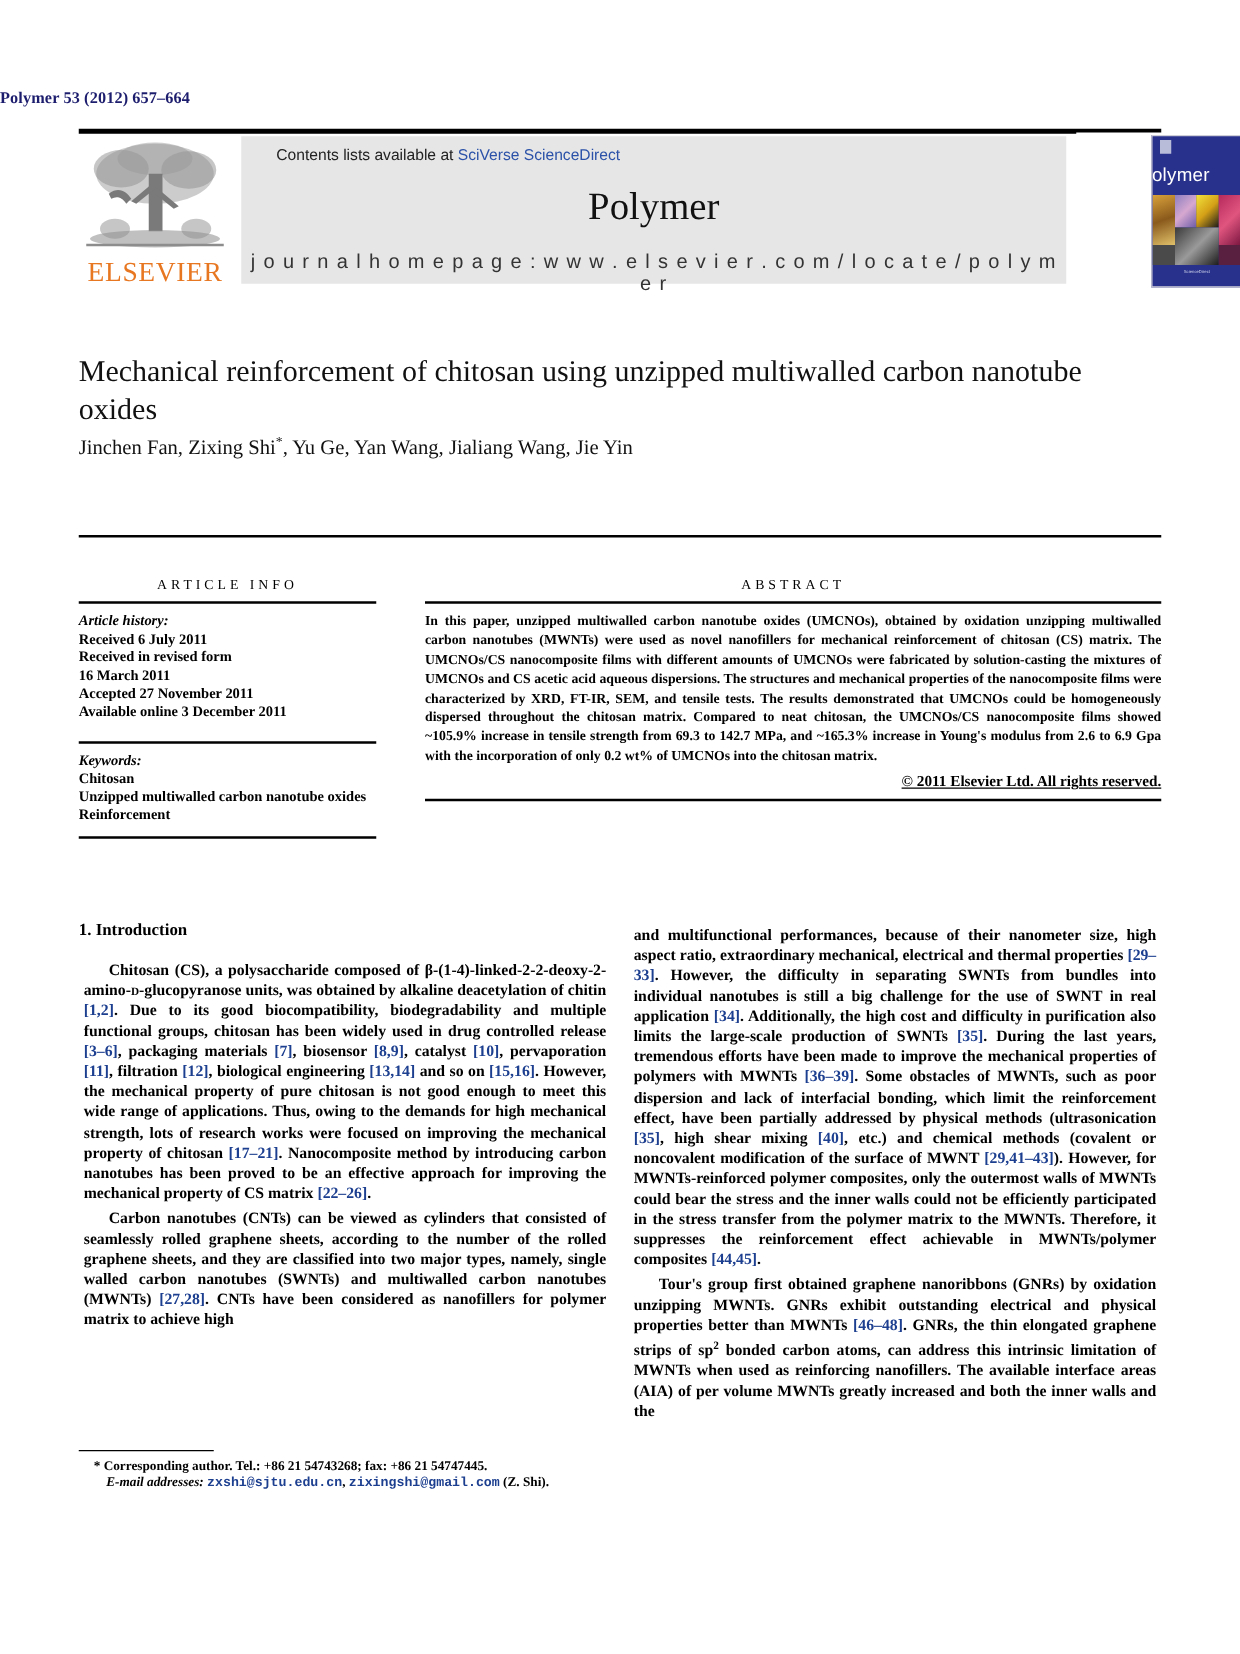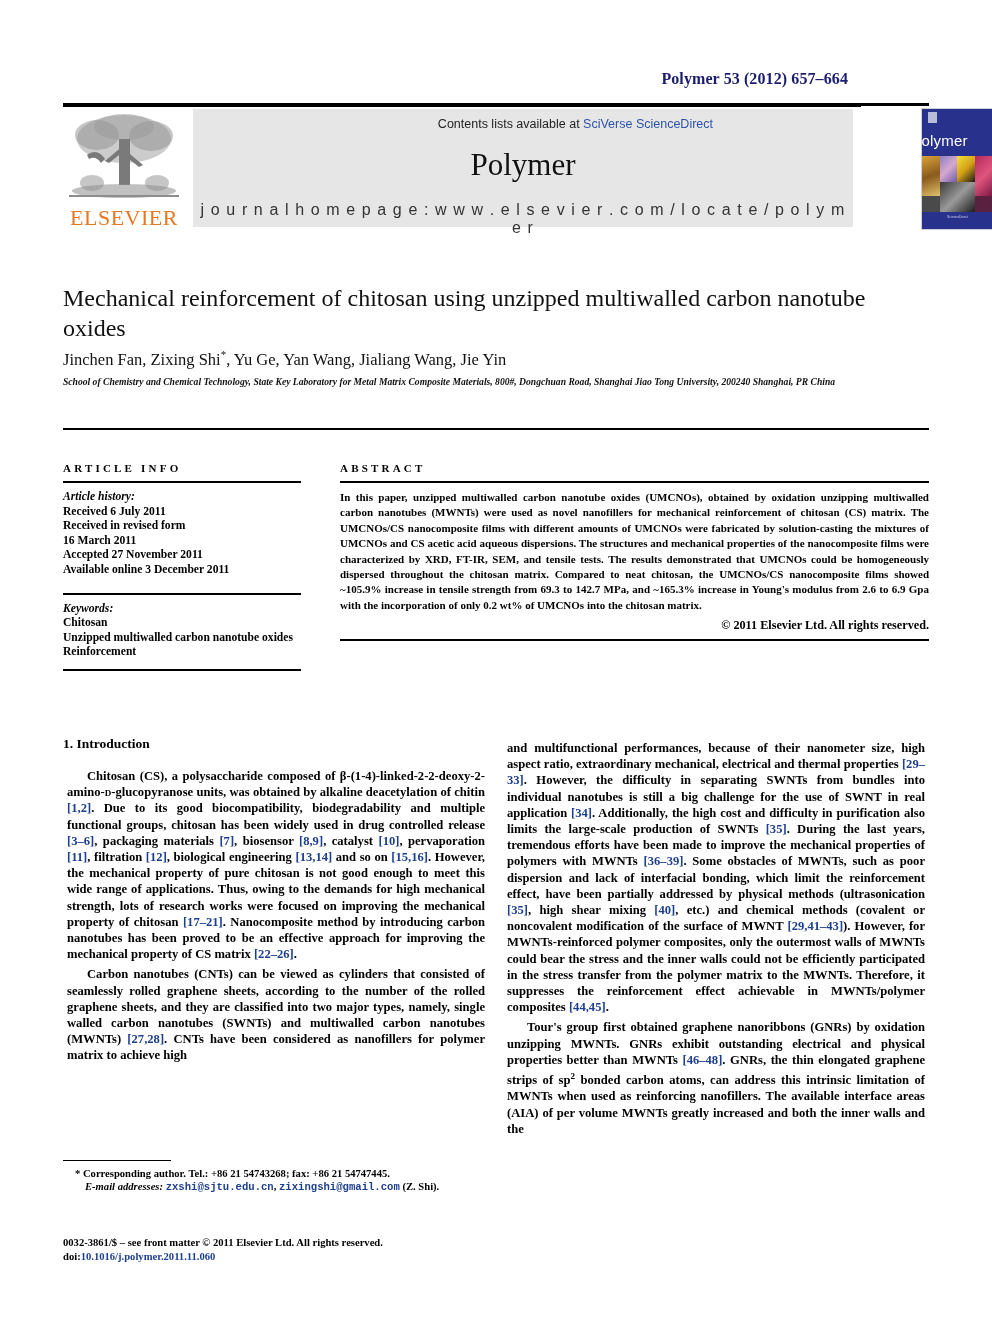--- a/index.html
+++ b/index.html
@@ -20,22 +20,22 @@
     left: 0; top: 0;
     width: 992px;
     height: 1323px;
   }
 
   
   .running-head {
     position: absolute;
     left: 0; top: 70px;
     width: 848px;
-    text-align: right;
-    font-size: 16px;
+    text-align: left;
+    font-size: 13px;
     font-weight: bold;
     color: #1d1d6e;
     letter-spacing: .1px;
   }
 
   
   .masthead {
     position: absolute;
     left: 63px; top: 103px;
     width: 866px;
@@ -69,24 +69,25 @@
     position: absolute;
     left: 130px; top: 6px;
     width: 660px;
     height: 118px;
     background: #e6e6e6;
   }
   .contents-line {
     position: absolute;
     left: 0; top: 8px;
     width: 520px;
-    text-align: right;
+    text-align: left;
     font-family: "Liberation Sans", sans-serif;
     font-size: 12.5px;
     color: #222;
+    padding-left: 28px;
   }
   .contents-line .sd-link { color: #2b52a8; }
   .journal-name {
     position: absolute;
     left: 0; top: 38px;
     width: 660px;
     text-align: center;
     font-family: "Liberation Serif", serif;
     font-size: 31px;
     color: #111;
@@ -191,22 +192,23 @@
     width: 238px;
   }
   .abs-col {
     position: absolute;
     left: 340px; top: 462px;
     width: 589px;
   }
   .sec-head {
     font-family: "Liberation Serif", serif;
     font-size: 11px;
-    font-weight: bold;
+    font-weight: normal;
     letter-spacing: 3.2px;
+    text-align: center;
   }
   .thin-rule {
     width: 100%;
     height: 2px;
     background: #000;
     margin: 7px 0 7px 0;
   }
   .bot-rule {
     width: 100%;
     height: 2px;
@@ -223,20 +225,21 @@
     font-size: 11px;
     line-height: 15.4px;
     font-weight: bold;
     text-align: justify;
   }
   .copyright {
     font-size: 12.2px;
     font-weight: bold;
     text-align: right;
     margin-top: 5px;
+    text-decoration: underline;
   }
 
   
   .col-left {
     position: absolute;
     left: 63px; top: 736px;
     width: 426px;
   }
   .col-right {
     position: absolute;
@@ -346,21 +349,20 @@
         </div>
         <div class="cover-foot">ScienceDirect</div>
       </div>
     </div>
   </div>
 
   <div class="title">Mechanical reinforcement of chitosan using unzipped multiwalled carbon nanotube oxides</div>
   <div class="authors">
     Jinchen Fan, Zixing Shi<sup>*</sup>, Yu Ge, Yan Wang, Jialiang Wang, Jie Yin
   </div>
-  <div class="affiliation">School of Chemistry and Chemical Technology, State Key Laboratory for Metal Matrix Composite Materials, 800#, Dongchuan Road, Shanghai Jiao Tong University, 200240 Shanghai, PR China</div>
   <div class="rule-under-title"></div>
 
   <div class="info-col">
     <div class="sec-head">ARTICLE INFO</div>
     <div class="thin-rule"></div>
     <div class="info-body">
       <div class="it">Article history:</div>
       <div>Received 6 July 2011</div>
       <div>Received in revised form</div>
       <div>16 March 2011</div>
@@ -401,20 +403,14 @@
     <div class="footnote-body">
       <div>* Corresponding author. Tel.: +86 21 54743268; fax: +86 21 54747445.</div>
       <div style="padding-left:10px;">
         <span class="it">E-mail addresses:</span>
         <span class="mail">zxshi@sjtu.edu.cn</span><span>, </span><span class="mail">zixingshi@gmail.com</span>
         <span>(Z. Shi).</span>
       </div>
     </div>
   </div>
 
-  <div class="bottom">
-    <div>0032-3861/$ – see front matter © 2011 Elsevier Ltd. All rights reserved.</div>
-    <div>
-      <span>doi:</span><span class="doi-link">10.1016/j.polymer.2011.11.060</span>
-    </div>
-  </div>
 
 </div>
 
 </body></html>

